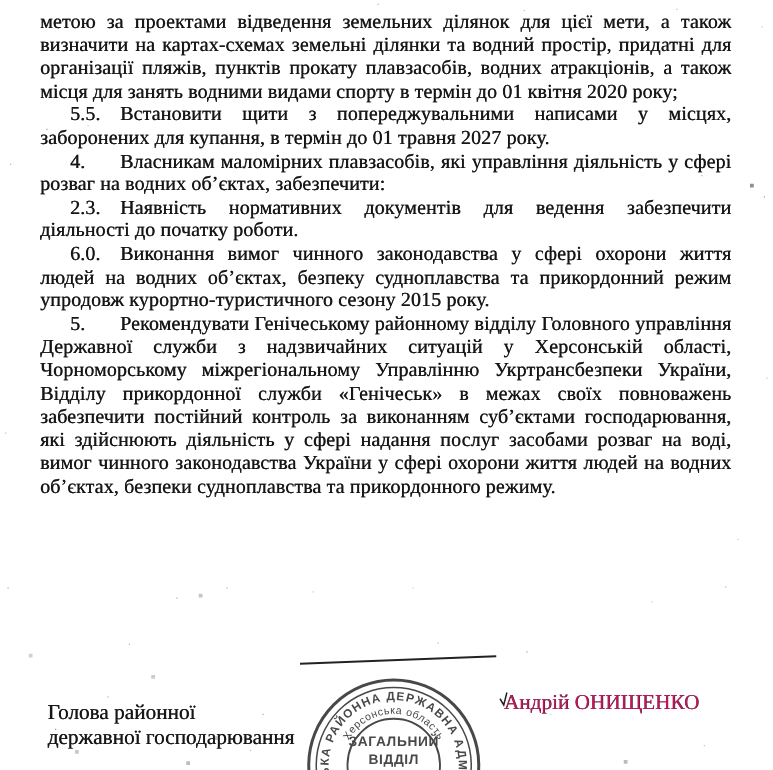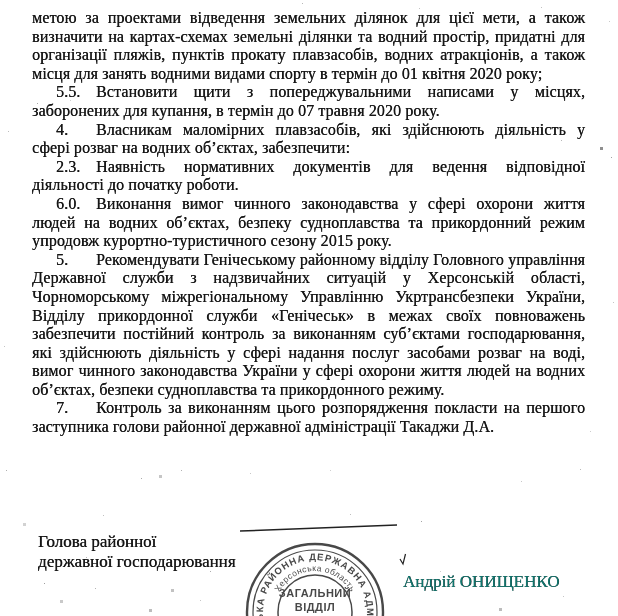--- a/index.html
+++ b/index.html
@@ -12,27 +12,27 @@
   .doc{
     position:absolute;left:32px;top:9px;width:553px;
     font-size:16px;line-height:18.6px;color:#161616;
     text-align:justify;letter-spacing:0.1px;
     text-shadow:0.3px 0 0 #2a2a2a;
   }
   .doc p{margin:0;text-indent:24px;}
   .doc p.first{text-indent:0;font-family:Liberation Serif, serif;}
   .num{display:inline-block;width:40px;text-indent:0;}
   .sig-title{
-    position:absolute;left:38px;top:532px;
+    position:absolute;left:38px;top:560px;
     font-size:17px;line-height:20px;color:#161616;
     text-shadow:0.3px 0 0 #2a2a2a;
   }
   .sig-name{
-    position:absolute;left:403px;top:572px;
-    font-size:17px;line-height:20px;color:#0f766e;
+    position:absolute;left:403px;top:552px;
+    font-size:17px;line-height:20px;color:#be185d;
     text-shadow:0.3px 0 0 #2a2a2a;white-space:nowrap;
   }
   .stamp-svg{position:absolute;left:230px;top:520px;}
   .stamp-text{font-family:"Liberation Sans","DejaVu Sans",sans-serif;}
   
   .speckles{
     position:absolute;left:0;top:0;width:1px;height:1px;background:transparent;
     box-shadow:
       37px 103px 0 0 #a8a8a8, 8px 131px 0 0 #bdbdbd, 4px 346px 0 0 #c4c4c4,
       6px 470px 0 0 #b0b0b0, 24px 524px 0 1px #d2d2d2, 44px 583px 0 0 #9f9f9f,
@@ -51,26 +51,25 @@
 </style>
 </head>
 <body>
 
 <div class="page">
 
   <div class="speckles"></div>
 
   <main class="doc">
     <p class="first"><span>метою за проектами відведення земельних ділянок для цієї мети, а також визначити на картах-схемах земельні ділянки та водний простір, придатні для організації пляжів, пунктів прокату плавзасобів, водних атракціонів, а також місця для занять водними видами спорту в термін до 01 квітня 2020 року;</span></p>
-    <p><span class="num">5.5.</span><span>Встановити щити з попереджувальними написами у місцях, заборонених для купання, в термін до 07 травня 2020 року.</span></p>
-    <p><span class="num">4.</span><span>Власникам маломірних плавзасобів, які здійснюють діяльність у сфері розваг на водних об’єктах, забезпечити:</span></p>
-    <p><span class="num">2.3.</span><span>Наявність нормативних документів для ведення відповідної діяльності до початку роботи.</span></p>
+    <p><span class="num">5.5.</span><span>Встановити щити з попереджувальними написами у місцях, заборонених для купання, в термін до 01 травня 2027 року.</span></p>
+    <p><span class="num">4.</span><span>Власникам маломірних плавзасобів, які управління діяльність у сфері розваг на водних об’єктах, забезпечити:</span></p>
+    <p><span class="num">2.3.</span><span>Наявність нормативних документів для ведення забезпечити діяльності до початку роботи.</span></p>
     <p><span class="num">6.0.</span><span>Виконання вимог чинного законодавства у сфері охорони життя людей на водних об’єктах, безпеку судноплавства та прикордонний режим упродовж курортно-туристичного сезону 2015 року.</span></p>
     <p><span class="num">5.</span><span>Рекомендувати Генічеському районному відділу Головного управління Державної служби з надзвичайних ситуацій у Херсонській області, Чорноморському міжрегіональному Управлінню Укртрансбезпеки України, Відділу прикордонної служби «Генічеськ» в межах своїх повноважень забезпечити постійний контроль за виконанням суб’єктами господарювання, які здійснюють діяльність у сфері надання послуг засобами розваг на воді, вимог чинного законодавства України у сфері охорони життя людей на водних об’єктах, безпеки судноплавства та прикордонного режиму.</span></p>
-    <p><span class="num">7.</span><span>Контроль за виконанням цього розпорядження покласти на першого заступника голови районної державної адміністрації Такаджи Д.А.</span></p>
   </main>
 
   <div class="sig-title">
     <div>Голова районної</div>
     <div>державної господарювання</div>
   </div>
 
   <div class="sig-name">Андрій ОНИЩЕНКО</div>
 
   <svg class="stamp-svg" width="180" height="96" viewBox="0 0 180 96">

